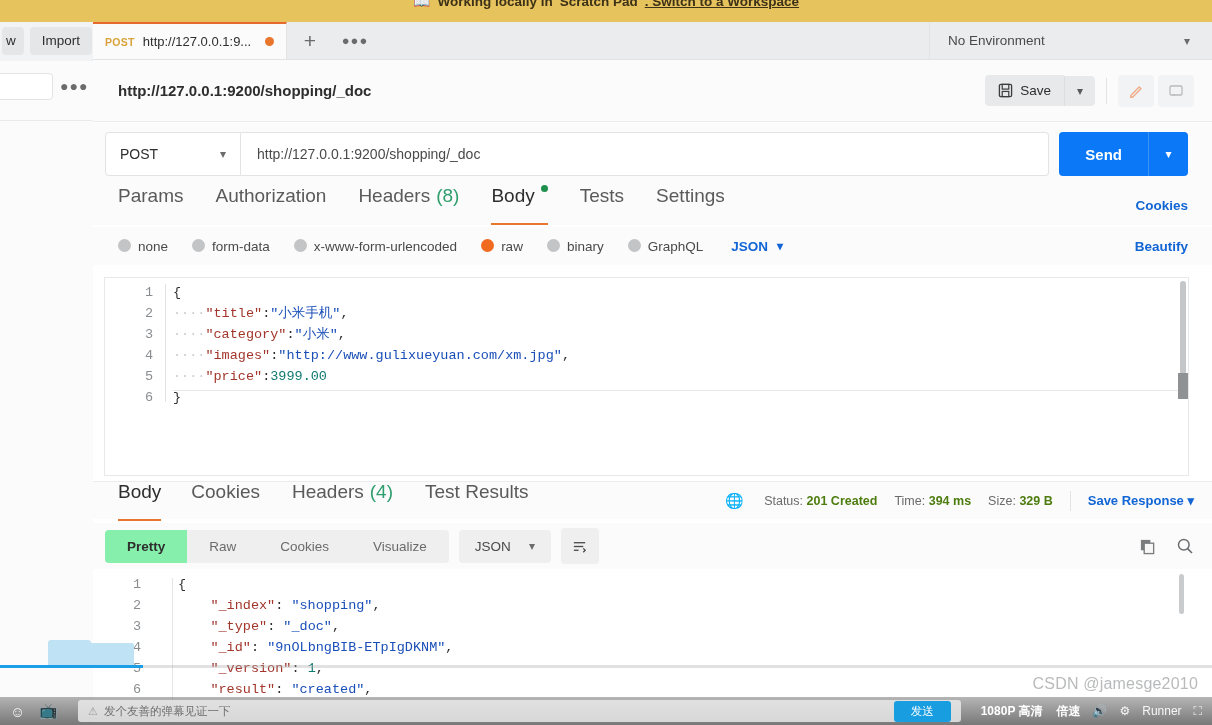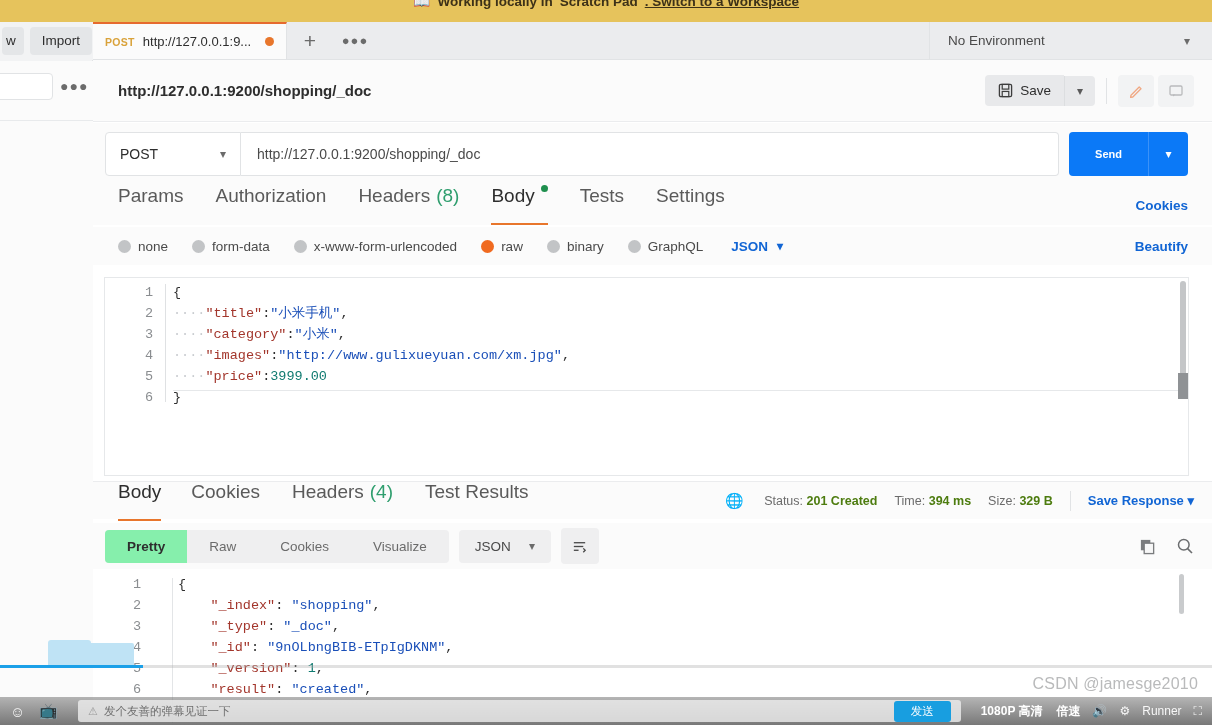--- a/index.html
+++ b/index.html
@@ -125,21 +125,21 @@
   }
   .method-box .chev { font-size: 12px; color: #6b6b6b; }
   .url-input {
     flex: 1; height: 44px; background: #fff;
     border: 1px solid #e1e3e5; border-left: none; border-radius: 0 4px 4px 0;
     display: flex; align-items: center; padding: 0 16px;
     font-size: 14px; color: #4a4a4a;
   }
   .send-wrap { display: flex; margin-left: 10px; }
   .send-btn {
-    background: #0b79f7; color: #fff; font-size: 11px; font-weight: bold;
+    background: #0b79f7; color: #fff; font-size: 15px; font-weight: bold;
     padding: 0 26px; height: 44px; border-radius: 4px 0 0 4px;
     display: flex; align-items: center; cursor: pointer;
   }
   .send-caret {
     background: #0b79f7; color: #fff; height: 44px; width: 40px;
     border-radius: 0 4px 4px 0; border-left: 1px solid #3b92f8;
     display: flex; align-items: center; justify-content: center;
     font-size: 12px; cursor: pointer;
   }
 
@@ -162,21 +162,21 @@
   .gdot { width: 7px; height: 7px; border-radius: 50%; background: #1f8f4e; }
   .cookies-link {
     margin-left: auto; font-size: 13.5px; color: #1165d4; font-weight: bold; cursor: pointer;
   }
 
   
   .bodytypes {
     position: absolute; left: 93px; top: 227px; width: 1119px; height: 38px;
     background: #fbfbfb; display: flex; align-items: center; padding: 0 24px 0 25px;
   }
-  .radio { display: flex; align-items: center; gap: 7px; margin-right: 24px; cursor: pointer; }
+  .radio { display: flex; gap: 7px; margin-right: 24px; cursor: pointer; }
   .radio .dot { width: 13px; height: 13px; border-radius: 50%; background: #c2c4c6; }
   .radio.sel .dot { background: #f06a20; }
   .radio span { font-size: 13.5px; color: #4a4a4a; }
   .json-sel {
     display: flex; align-items: center; gap: 9px; margin-left: 4px;
     font-size: 13.5px; color: #1165d4; font-weight: bold; cursor: pointer;
   }
   .json-sel .chev { color: #1165d4; }
   .beautify {
     margin-left: auto; font-size: 13.5px; color: #1165d4; font-weight: bold; cursor: pointer;

